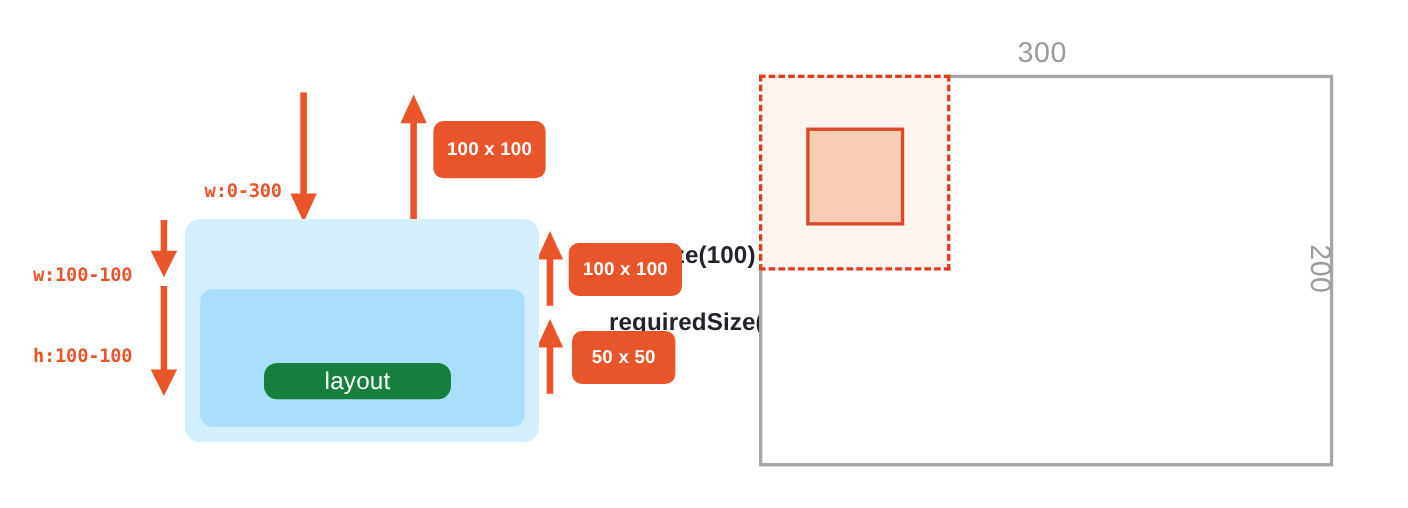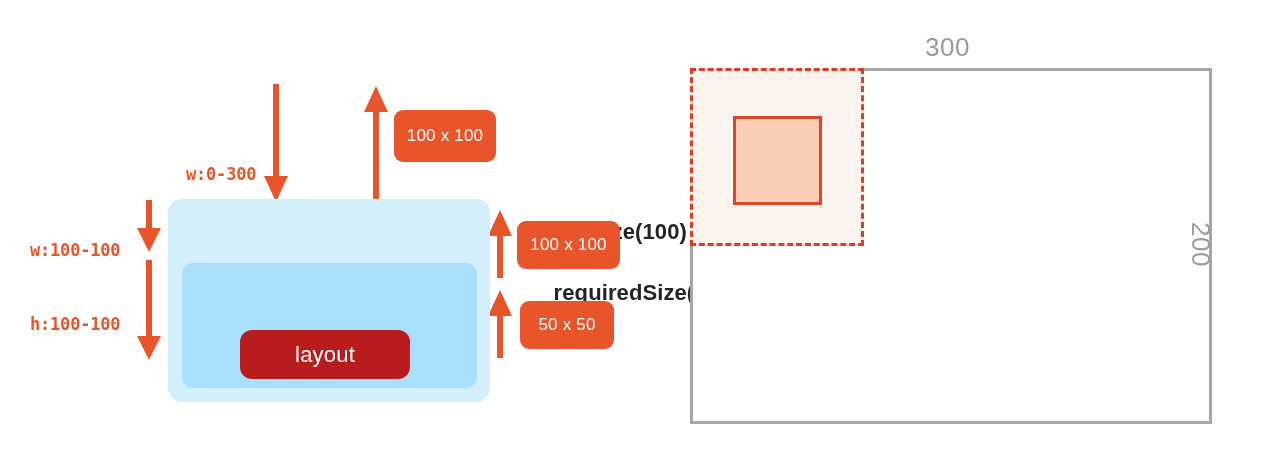--- a/index.html
+++ b/index.html
@@ -48,22 +48,22 @@
   .title-size {
     top: 219px;
     font-size: 22px;
   }
   .title-required {
     top: 280px;
     font-size: 22px;
   }
   .layout-btn {
     left: 240px; top: 330px;
-    width: 170px; height: 49px;
-    background: #b91c1c;
+    width: 170px; height: 33px;
+    background: #15803d;
     border-radius: 12px;
     display: flex;
     align-items: center;
     justify-content: center;
     color: #ffffff;
     font-size: 22px;
     font-weight: 500;
     letter-spacing: .2px;
   }
 
@@ -83,21 +83,21 @@
 
   
   .badge {
     background: #e8552a;
     border-radius: 9px;
     color: #ffffff;
     display: flex;
     align-items: center;
     justify-content: center;
     font-size: 17px;
-    font-weight: 400;
+    font-weight: 700;
     letter-spacing: .2px;
     box-sizing: border-box;
     padding: 0 6px;
   }
   .badge-a { left: 394px; top: 110px; width: 102px; height: 52px; }
   .badge-b { left: 517px; top: 221px; width: 103px; height: 48px; }
   .badge-c { left: 520px; top: 301px; width: 94px;  height: 48px; }
 
   
   .arrow-svg { position: absolute; overflow: visible; }

